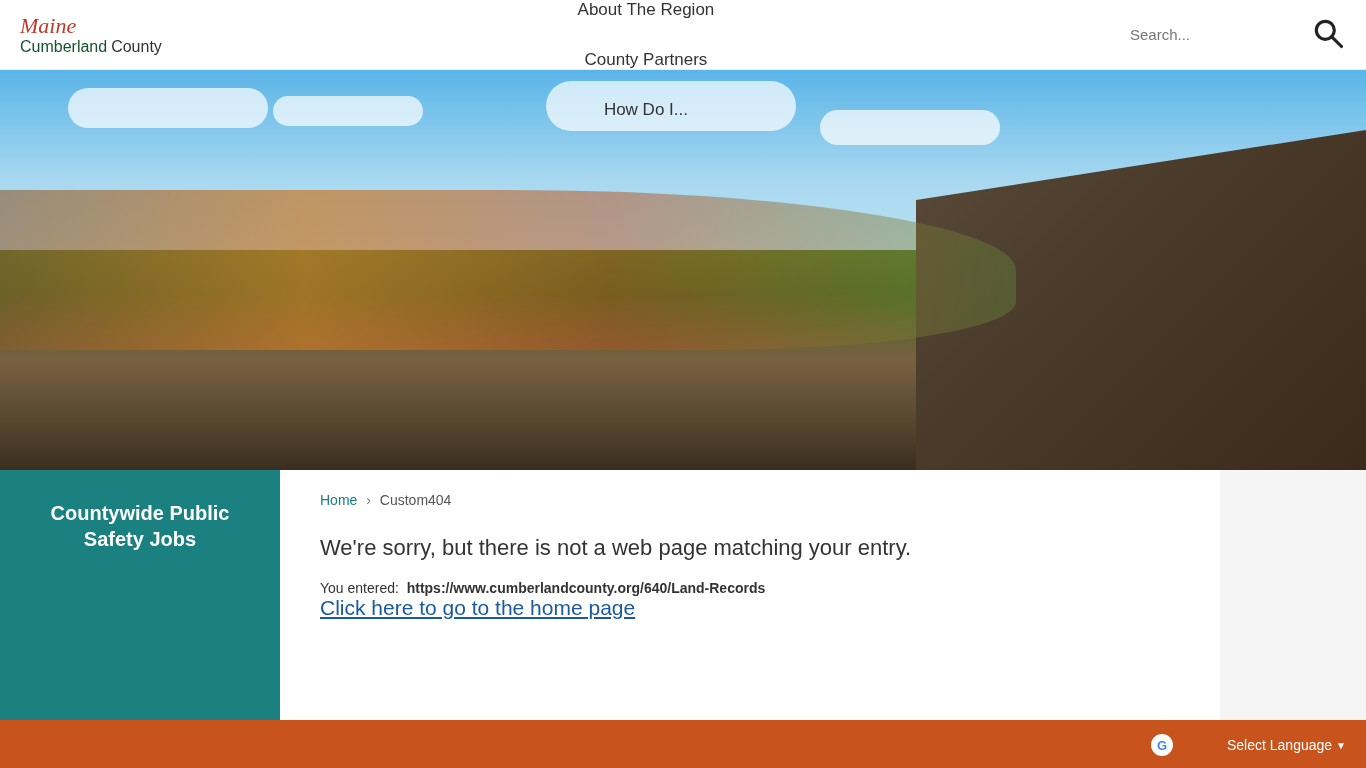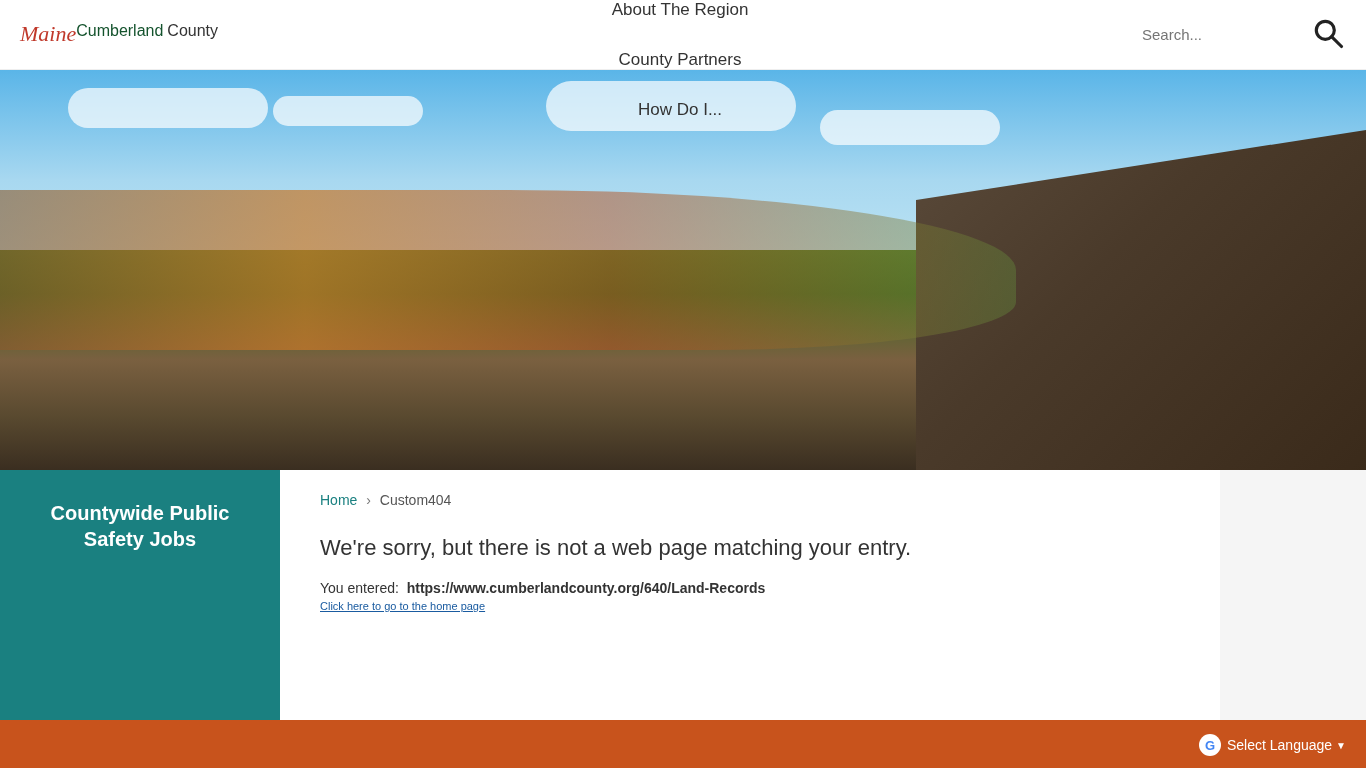--- a/index.html
+++ b/index.html
@@ -17,21 +17,21 @@
       position: relative;
       z-index: 10;
     }
     .logo-area {
       display: flex;
       align-items: center;
       gap: 0;
     }
     .logo-text {
       display: flex;
-      flex-direction: row;
+      flex-direction: column;
       line-height: 1.1;
     }
     .logo-maine {
       font-family: 'Georgia', serif;
       font-style: italic;
       color: #c0392b;
       font-size: 22px;
       font-weight: normal;
     }
     .logo-cumberland {
@@ -62,21 +62,21 @@
       color: #333;
       cursor: pointer;
       text-decoration: none;
       white-space: nowrap;
     }
 
     
     .search-area {
       display: flex;
       align-items: center;
-      gap: 8px;
+      gap: 20px;
     }
     .search-input {
       border: none;
       outline: none;
       font-size: 15px;
       color: #999;
       width: 160px;
       background: transparent;
     }
     .search-icon-btn {
@@ -226,21 +226,21 @@
     .error-entered {
       font-size: 14px;
       color: #333;
     }
     .error-entered strong {
       font-weight: bold;
     }
 
     .home-link {
       color: #1a5ba0;
-      font-size: 11px;
+      font-size: 21px;
       text-decoration: underline;
       cursor: pointer;
       margin-top: 48px;
     }
 
     
     .footer-bar {
       background: #c8531c;
       height: 50px;
       display: flex;
@@ -269,20 +269,21 @@
     }
     .language-select-btn {
       color: #fff;
       background: none;
       border: none;
       font-size: 14px;
       cursor: pointer;
       display: flex;
       align-items: center;
       gap: 4px;
+      margin-left: 48px;
     }
     .dropdown-arrow {
       font-size: 10px;
     }
   </style>
 </head>
 <body>
 
 <header class="header">
   <div class="logo-area">

